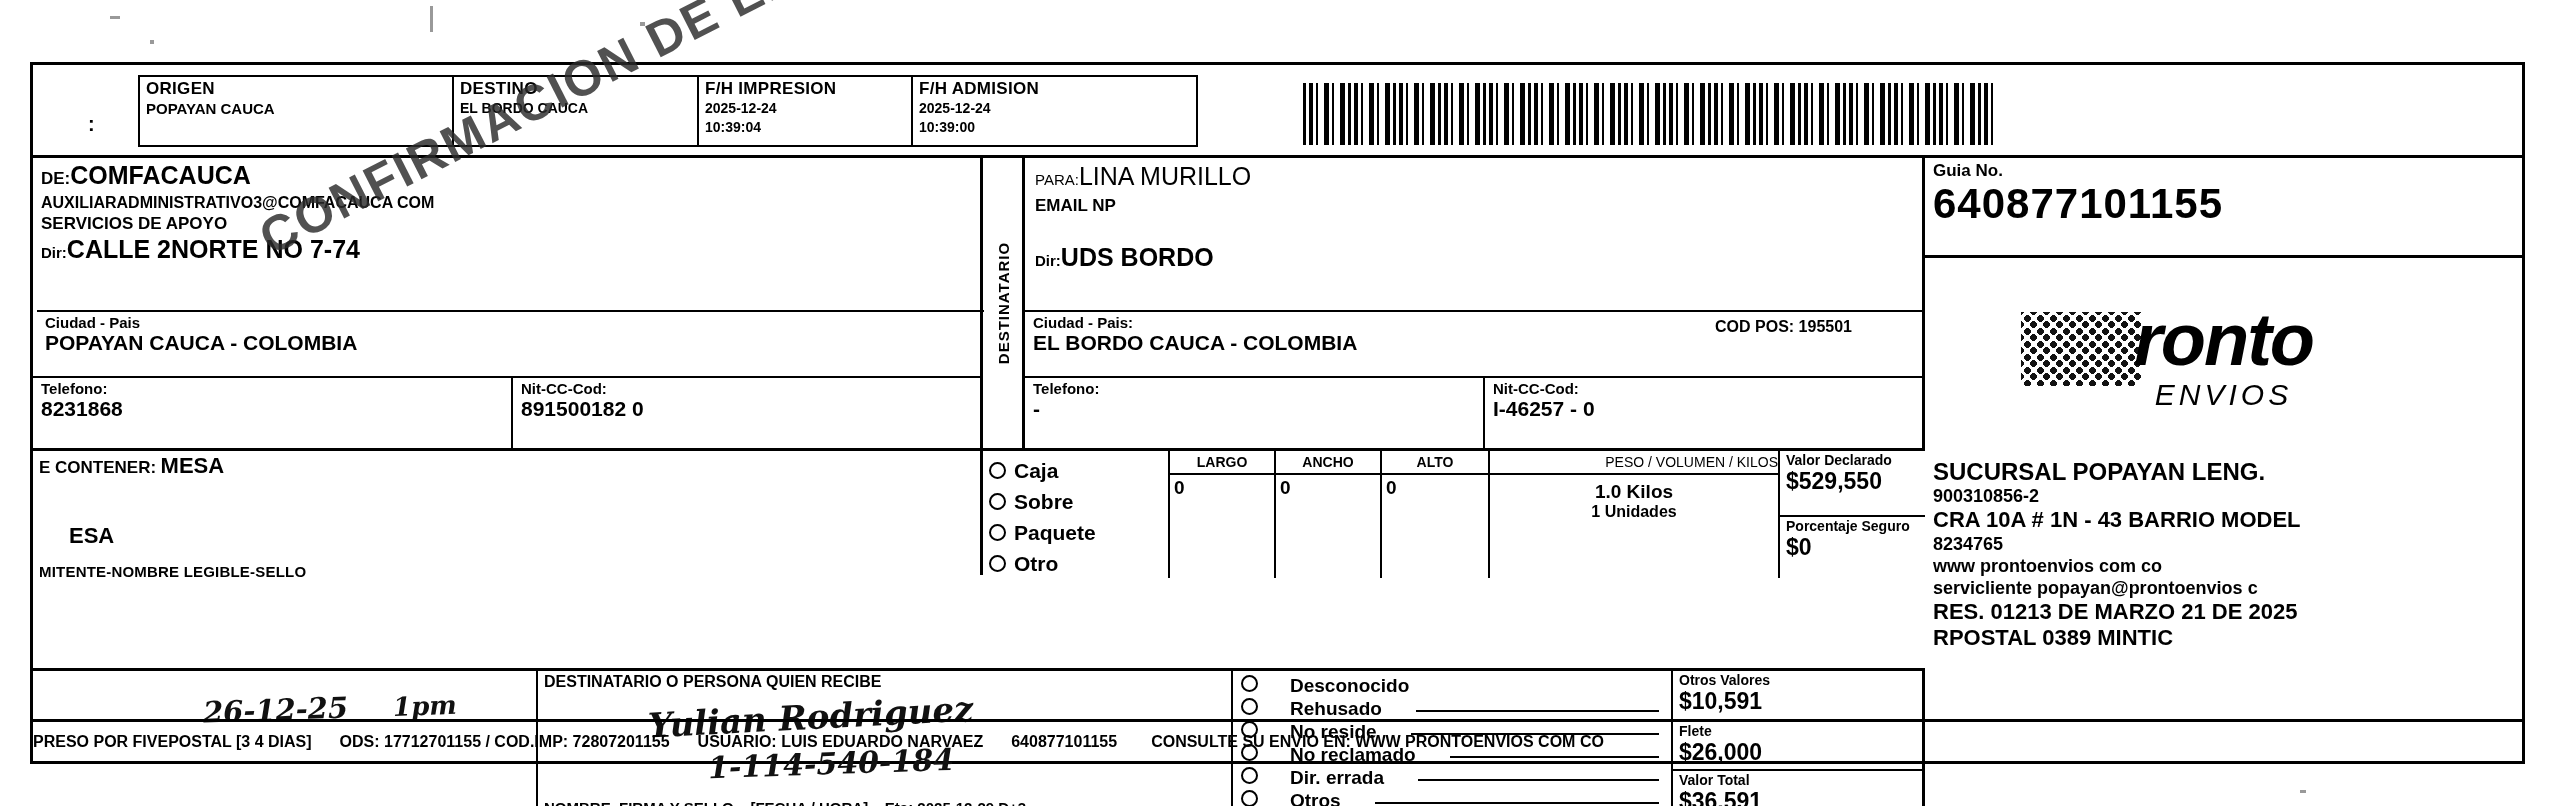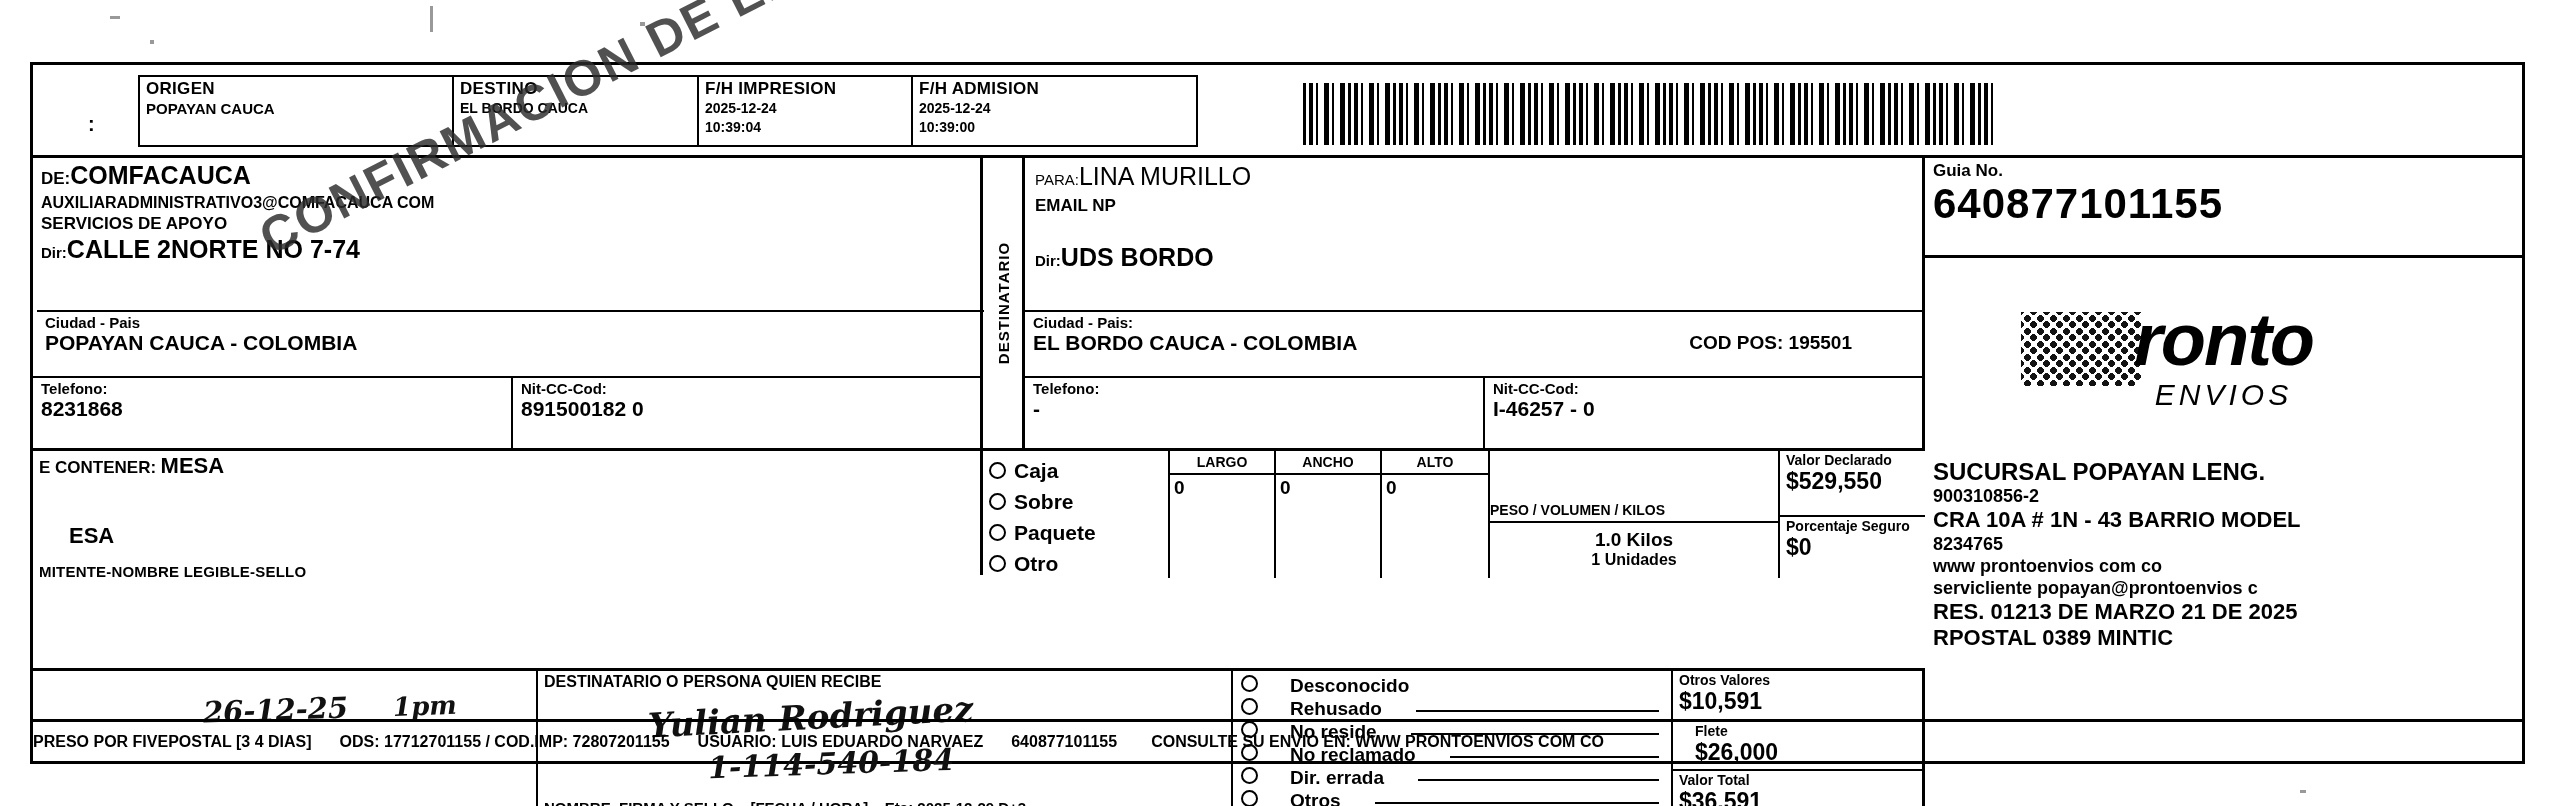--- a/index.html
+++ b/index.html
@@ -217,22 +217,22 @@
   .dir-line .pfx { font-size: 15px; }
 
   .ciudad-mid {
     position: absolute; left: 0; top: 152px;
     width: 100%; height: 66px;
     border-top: 2px solid #000;
     box-sizing: border-box;
     padding: 2px 8px;
   }
   .codpos {
-    position: absolute; right: 70px; top: 20px;
-    font-size: 19px; font-weight: bold;
+    position: absolute; right: 70px; top: 6px;
+    font-size: 16px; font-weight: bold;
   }
   .tel-mid {
     position: absolute; left: 0; top: 218px;
     width: 100%; height: 72px;
     border-top: 2px solid #000;
     box-sizing: border-box;
   }
   .tel-midA {
     position: absolute; left: 0; top: 0; width: 460px; height: 100%;
     border-right: 2px solid #000;
@@ -292,24 +292,24 @@
   .dim-val { font-size: 19px; font-weight: bold; padding: 2px 4px; }
 
   .peso {
     position: absolute;
     left: 505px; top: 0;
     width: 290px; height: 100%;
     border-left: 2px solid #000;
     box-sizing: border-box;
   }
   .peso-head {
-    font-size: 14px; font-weight: bold;
-    text-align: left;
+    font-size: 14px; font-weight: normal;
+    text-align: right;
     border-bottom: 2px solid #000;
-    height: 22px; line-height: 22px; margin-top: 48px;
+    height: 22px; line-height: 22px;
   }
   .peso-v1 { font-size: 19px; font-weight: bold; text-align: center; margin-top: 6px; }
   .peso-v2 { font-size: 16px; font-weight: bold; text-align: center; }
 
   .valores {
     position: absolute;
     left: 795px; top: 0;
     right: 0; height: 100%;
     border-left: 2px solid #000;
     box-sizing: border-box;
@@ -723,21 +723,21 @@
               <span class="chk2-line"></span>
             </div>
           </div>
         </div>
 
         <div class="low-d">
           <div class="vbox" style="height:33.3%;">
             <div class="v-lab">Otros Valores</div>
             <div class="v-val">$10,591</div>
           </div>
-          <div class="vbox" style="height:33.3%;margin-left:16px;">
+          <div class="vbox" style="height:33.3%;">
             <div class="v-lab">Flete</div>
             <div class="v-val">$26,000</div>
           </div>
           <div class="vbox" style="height:33.4%;">
             <div class="v-lab">Valor Total</div>
             <div class="v-val">$36,591</div>
           </div>
         </div>
       </div>
 

